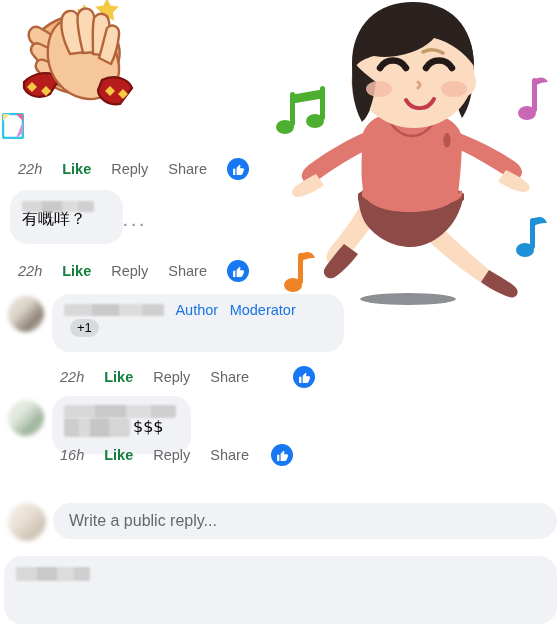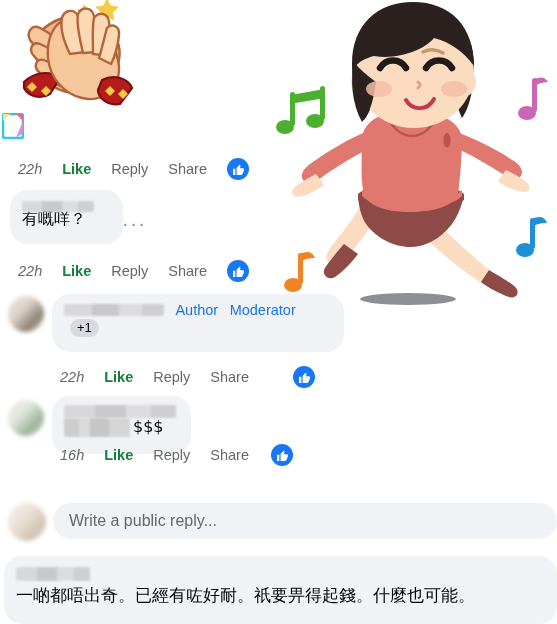--- a/index.html
+++ b/index.html
@@ -350,14 +350,13 @@
 
 <div class="avatar-blur" style="position:absolute;left:8px;top:503px;width:38px;height:38px;background:linear-gradient(135deg,#f6f3ef 0%,#e7ded2 45%,#cfc3b4 75%,#f3efe9 100%);"></div>
 <div id="composer">
   <span class="ph">Write a public reply...</span>
 </div>
 
 <div id="bottom-bubble">
   <span class="cname" style="height:14px;">
     <span class="blur-name" style="width:74px;height:14px;"></span>
   </span>
-  <div class="cbody">一啲都唔出奇。已經有咗好耐。祇要畀得起錢。什麼也可能。</div>
 </div>
 
 </body></html>

